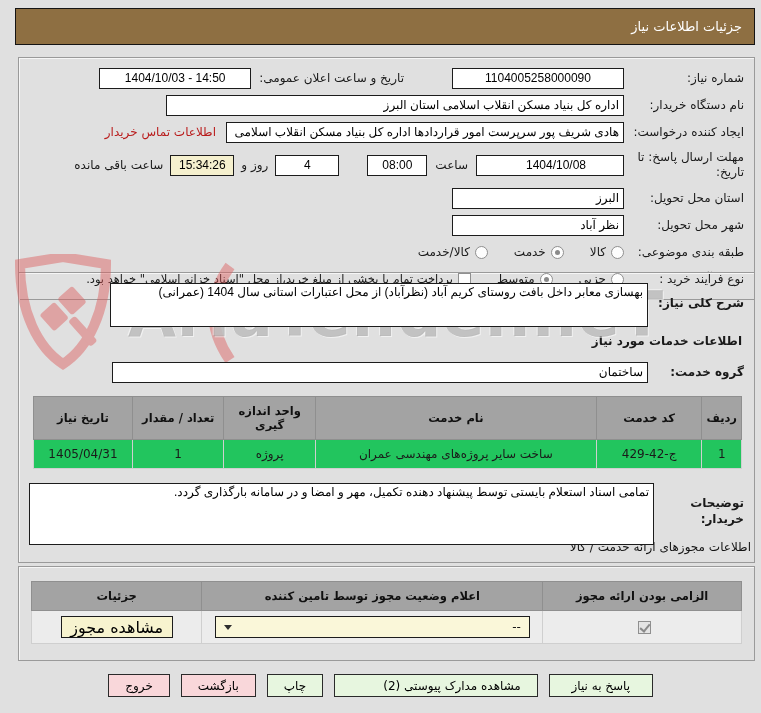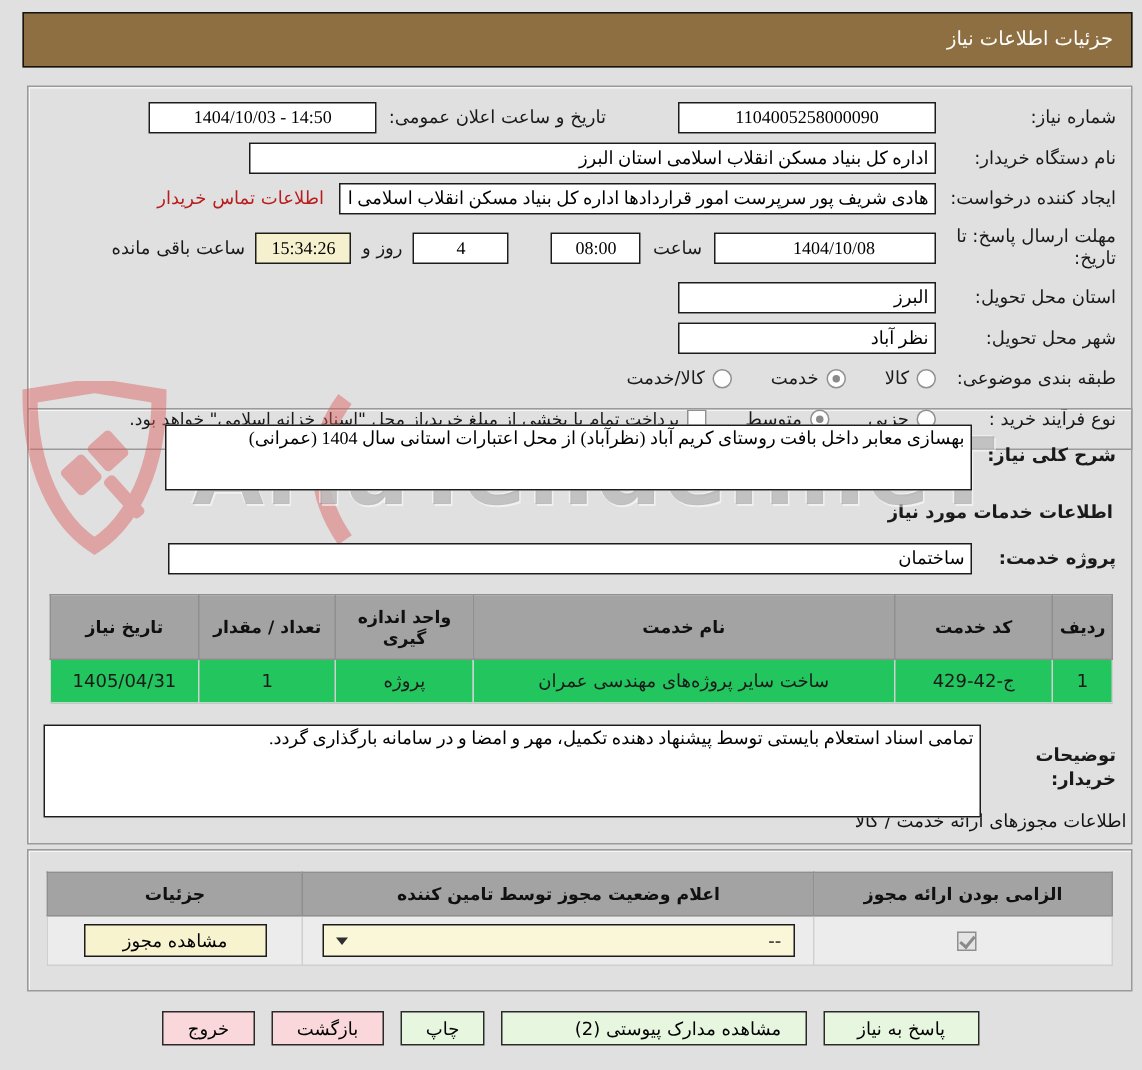--- a/index.html
+++ b/index.html
@@ -31,21 +31,21 @@
   .panel1 { position: absolute; top: 57px; right: 6px; left: 18px; padding: 9px 10px 4px; }
   .panel2 { position: absolute; top: 272px; right: 6px; left: 18px; padding: 10px 10px 12px; }
   .panel3 { position: absolute; top: 566px; right: 6px; left: 18px; padding: 14px 12px 16px; }
 
   .row { display: flex; align-items: center; margin-bottom: 5px; min-height: 22px; }
   .lbl { width: 120px; flex: none; line-height: 1.25; }
   .lbl2 { flex: none; font-weight: bold; line-height: 1.35; }
 
   input[type="text"], textarea {
     border: 1px solid #1c1c1c; background: #fff; height: 21px;
-    font-family: Liberation Serif, serif; font-size: 12px;
+    font-family: Liberation Sans, sans-serif; font-size: 12px;
     padding: 1px 4px; position: relative; z-index: 2;
   }
   textarea { resize: none; height: auto; }
   .center { text-align: center; direction: ltr; }
   .cream { background: #f5f0ce !important; }
 
   .link { color: #b91c1c; cursor: pointer; margin-right: 10px; white-space: nowrap; }
 
   
   input[type="radio"], input[type="checkbox"] {
@@ -83,22 +83,22 @@
   .select-box {
     width: 315px; height: 22px; margin: 0 auto;
     background: #faf7d9; border: 1px solid #1c1c1c;
     display: flex; align-items: center; justify-content: space-between;
     padding: 0 8px; position: relative; z-index: 2; cursor: pointer;
   }
   .select-arrow { width: 0; height: 0; border-left: 4px solid transparent;
     border-right: 4px solid transparent; border-top: 5px solid #2e2e2e; }
 
   .btn-details {
-    background: #f7f3cf; border: 1px solid #1c1c1c; height: 22px; width: 122px;
-    font-family: "DejaVu Sans", sans-serif; font-size: 12px; cursor: pointer;
+    background: #f7f3cf; border: 1px solid #1c1c1c; height: 22px; width: 112px;
+    font-family: "DejaVu Sans", sans-serif; font-size: 16px; cursor: pointer;
     position: relative; z-index: 2;
   }
 
   .section-heading { position: absolute; top: 540px; right: 10px; font-size: 12px; color: #141414; }
 
   
   .footer { position: absolute; top: 674px; right: 0; left: 0;
     display: flex; justify-content: center; align-items: center; gap: 11px; }
   .btn {
     border: 1px solid #2a2a2a; height: 23px; padding: 0 16px;
@@ -220,21 +220,21 @@
   <div class="panel panel2">
 
     <div class="row" style="align-items:flex-start">
       <span class="lbl2" style="width:96px;padding-top:12px">شرح کلی نیاز:</span>
       <textarea style="width: 538px; height: 44px;" readonly="">بهسازی معابر داخل بافت روستای کریم آباد (نظرآباد) از محل اعتبارات استانی سال 1404 (عمرانی)</textarea>
     </div>
 
     <div class="lbl2" style="margin:6px 2px 12px">اطلاعات خدمات مورد نیاز</div>
 
     <div class="row">
-      <span class="lbl2" style="width:96px">پروژه خدمت:</span>
+      <span class="lbl2" style="width:96px">گروه خدمت:</span>
       <input type="text" style="width: 536px;" readonly="" value="ساختمان">
     </div>
 
     <table class="gridtable" style="margin:13px 2px 0;width:calc(100% - 6px)">
       <colgroup>
           <col style="width:5%">
           <col style="width:15%">
           <col style="width:40%">
           <col style="width:13%">
           <col style="width:13%">

